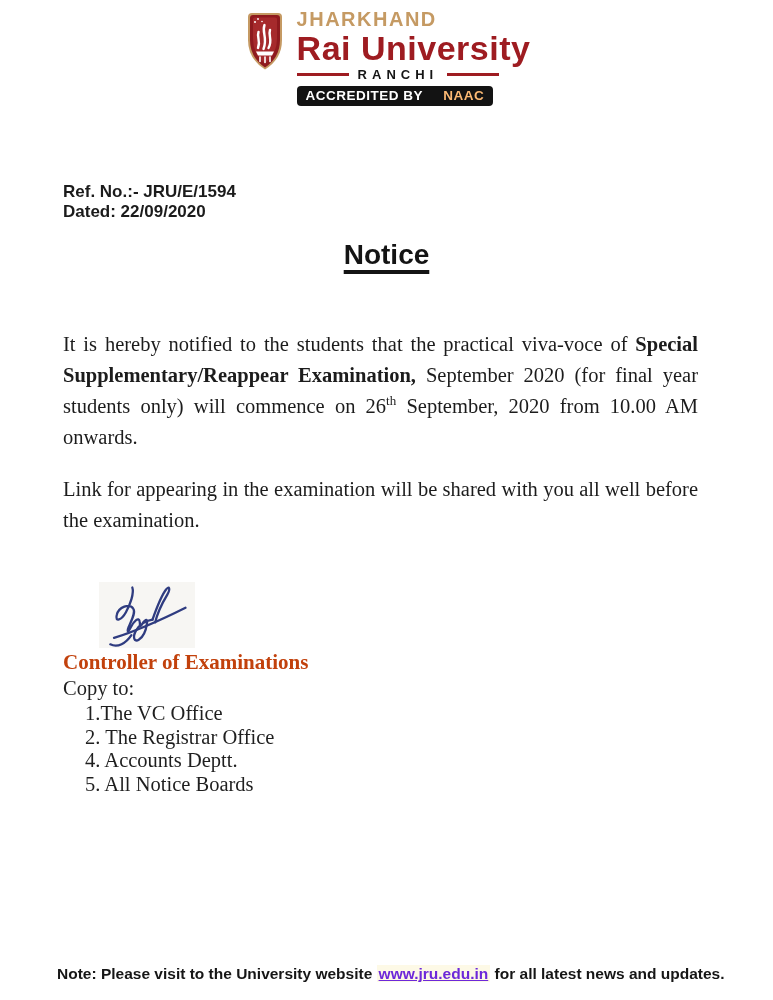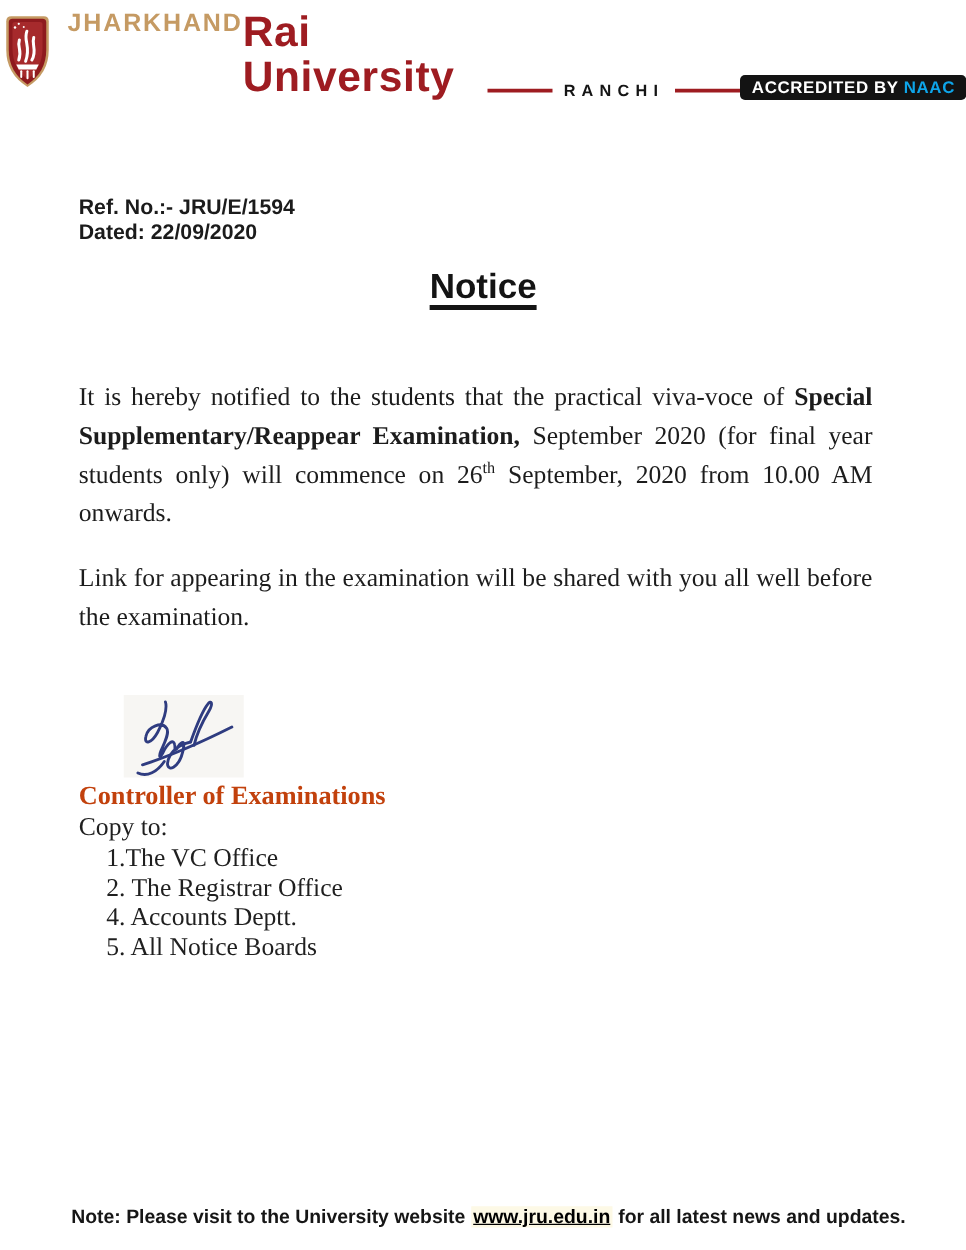--- a/index.html
+++ b/index.html
@@ -17,21 +17,21 @@
 
   
   .logo-block {
     display: flex;
     justify-content: center;
     align-items: flex-start;
     gap: 10px;
     padding-top: 8px;
   }
   .shield-wrap { flex: 0 0 auto; width: 44px; height: 62px; margin-top: 2px; }
-  .logo-text { display: flex; align-items: flex-end; }
+  .logo-text { display: flex; flex-direction: column; align-items: flex-start; }
   .logo-l1 {
     align-self: flex-start;
     font-family: "Liberation Sans", sans-serif;
     font-weight: bold;
     font-size: 20px;
     letter-spacing: 1.5px;
     color: #C59A63;
     line-height: 22px;
   }
   .logo-l2 {
@@ -57,21 +57,21 @@
     background: #131313;
     border-radius: 4px;
     padding: 2px 9px 3px 9px;
     font-family: "Liberation Sans", sans-serif;
     font-weight: bold;
     font-size: 13.5px;
     letter-spacing: 0.5px;
     color: #ffffff;
     white-space: nowrap;
   }
-  .naac-badge .naac { color: #0ea5e9; margin-left: 0; }
+  .naac-badge .naac { color: #fdba74; margin-left: 16px; }
 
   
   .meta-row {
     display: flex;
     justify-content: space-between;
     padding: 0 156px 0 63px;
     margin-top: 76px;
     font-family: "Liberation Sans", sans-serif;
     font-weight: bold;
     font-size: 17px;
@@ -128,21 +128,21 @@
     position: absolute;
     left: 57px;
     bottom: 17px;
     font-family: "Liberation Sans", sans-serif;
     font-weight: bold;
     font-size: 15.5px;
     color: #161616;
     white-space: nowrap;
   }
   .footer-note .site-link {
-    color: #000000;
+    color: #6d28d9;
     text-decoration: underline;
     background: #fdf9e6;
     padding: 0 2px;
     cursor: pointer;
   }
 </style>
 </head>
 <body>
 
 <div class="page">

